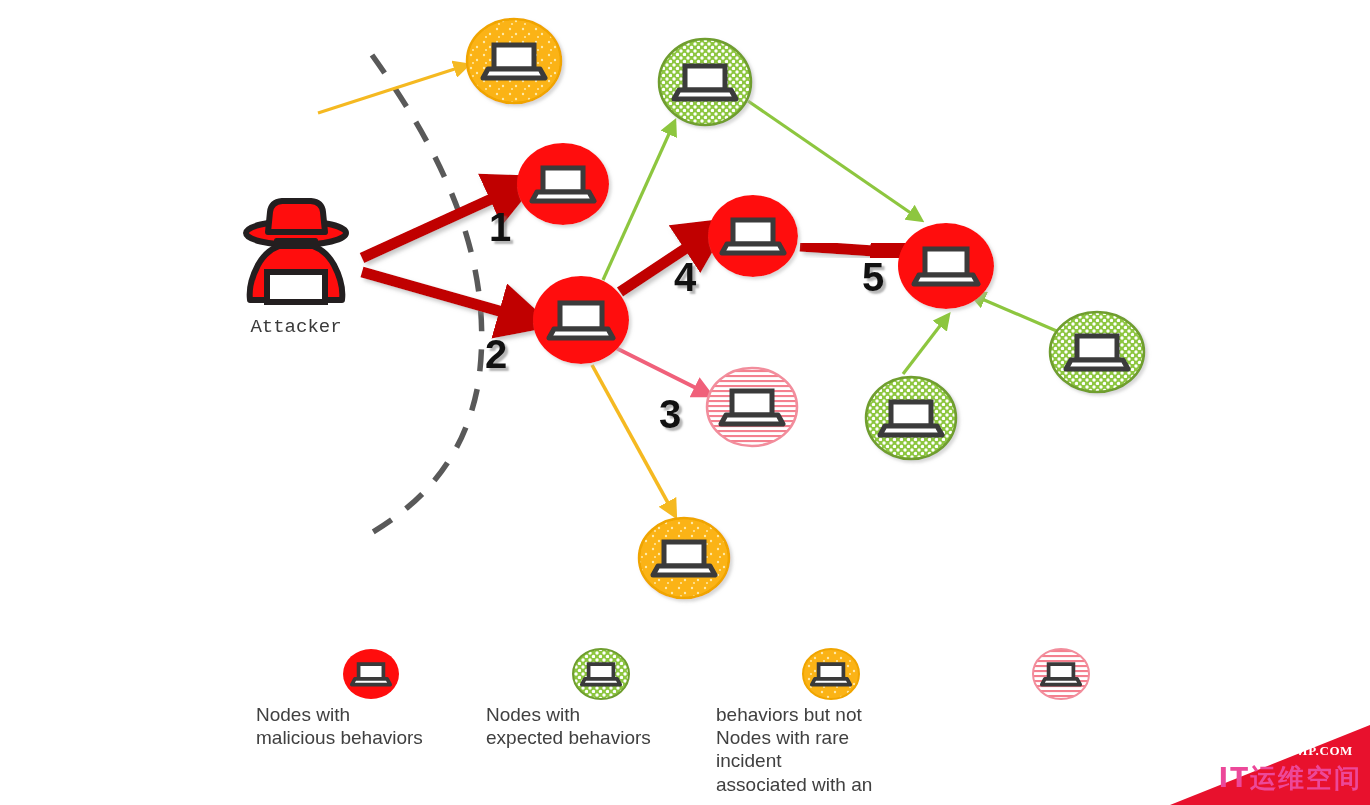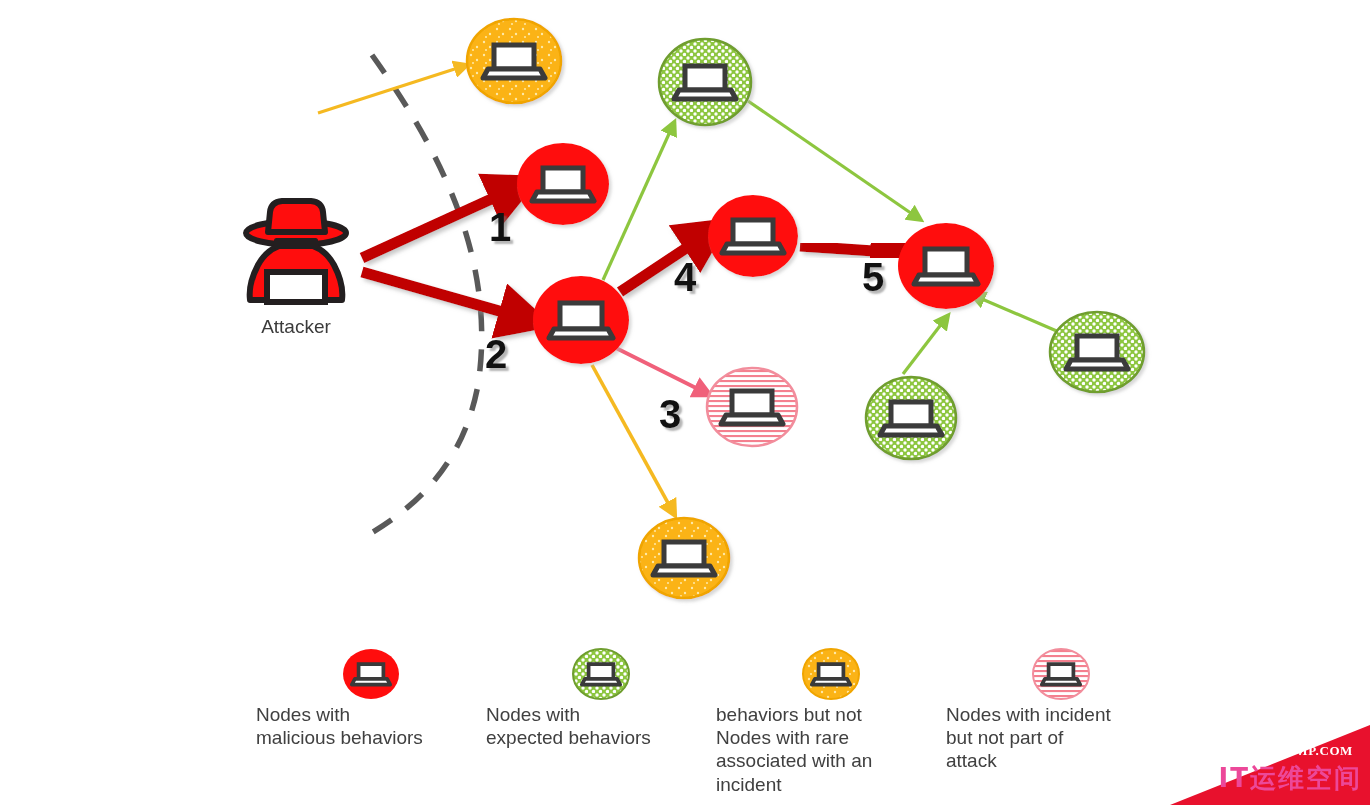--- a/index.html
+++ b/index.html
@@ -203,46 +203,41 @@
     </g>
     <g>
       <ellipse cx="1061" cy="674" rx="28" ry="25" fill="url(#pat-pink)" stroke="#F28D9C" stroke-width="2"></ellipse>
       <g transform="translate(1061,674) scale(0.62)">
         <path d="M -20 -16 L 20 -16 L 20 8 L -20 8 Z" fill="#ffffff" stroke="#3a3a3a" stroke-width="6"></path>
         <path d="M -26 8 L 26 8 L 31 17 L -31 17 Z" fill="#ffffff" stroke="#3a3a3a" stroke-width="6" stroke-linejoin="round"></path>
       </g>
     </g>
   </svg>
 
-  <div class="node-label" style="left:232px;top:316px;width:128px;">Attacker</div>
+  <div class="node-label" style="left:232px;top:316px;width:128px;font-family:Liberation Mono, monospace;">Attacker</div>
 
   <div class="step-num" style="left:489px;top:205px;">1</div>
   <div class="step-num" style="left:485px;top:332px;">2</div>
   <div class="step-num" style="left:674px;top:255px;">4</div>
   <div class="step-num" style="left:659px;top:392px;">3</div>
   <div class="step-num" style="left:862px;top:255px;">5</div>
 
   <div class="legend-text" style="left:256px;top:703px;">
     <div>Nodes with</div>
     <div>malicious behaviors</div>
   </div>
   <div class="legend-text" style="left:486px;top:703px;">
     <div>Nodes with</div>
     <div>expected behaviors</div>
   </div>
   <div class="legend-text" style="left:716px;top:703px;">
     <div>behaviors but not</div>
     <div>Nodes with rare</div>
+    <div>incident</div>
     <div>associated with an</div>
-    <div>incident</div>
-  </div>
-  <div class="legend-text" style="left:946px;top:703px;">
-    <div>Nodes with incident</div>
-    <div>but not part of</div>
-    <div>attack</div>
   </div>
 
   <div id="watermark">
     <svg width="200" height="80" viewBox="0 0 200 80">
       <polygon points="200,0 200,80 0,80" fill="#E8112D"></polygon>
     </svg>
     <div class="wm-url">WWW.94IP.COM</div>
     <div class="wm-cn">IT运维空间</div>
   </div>
 

